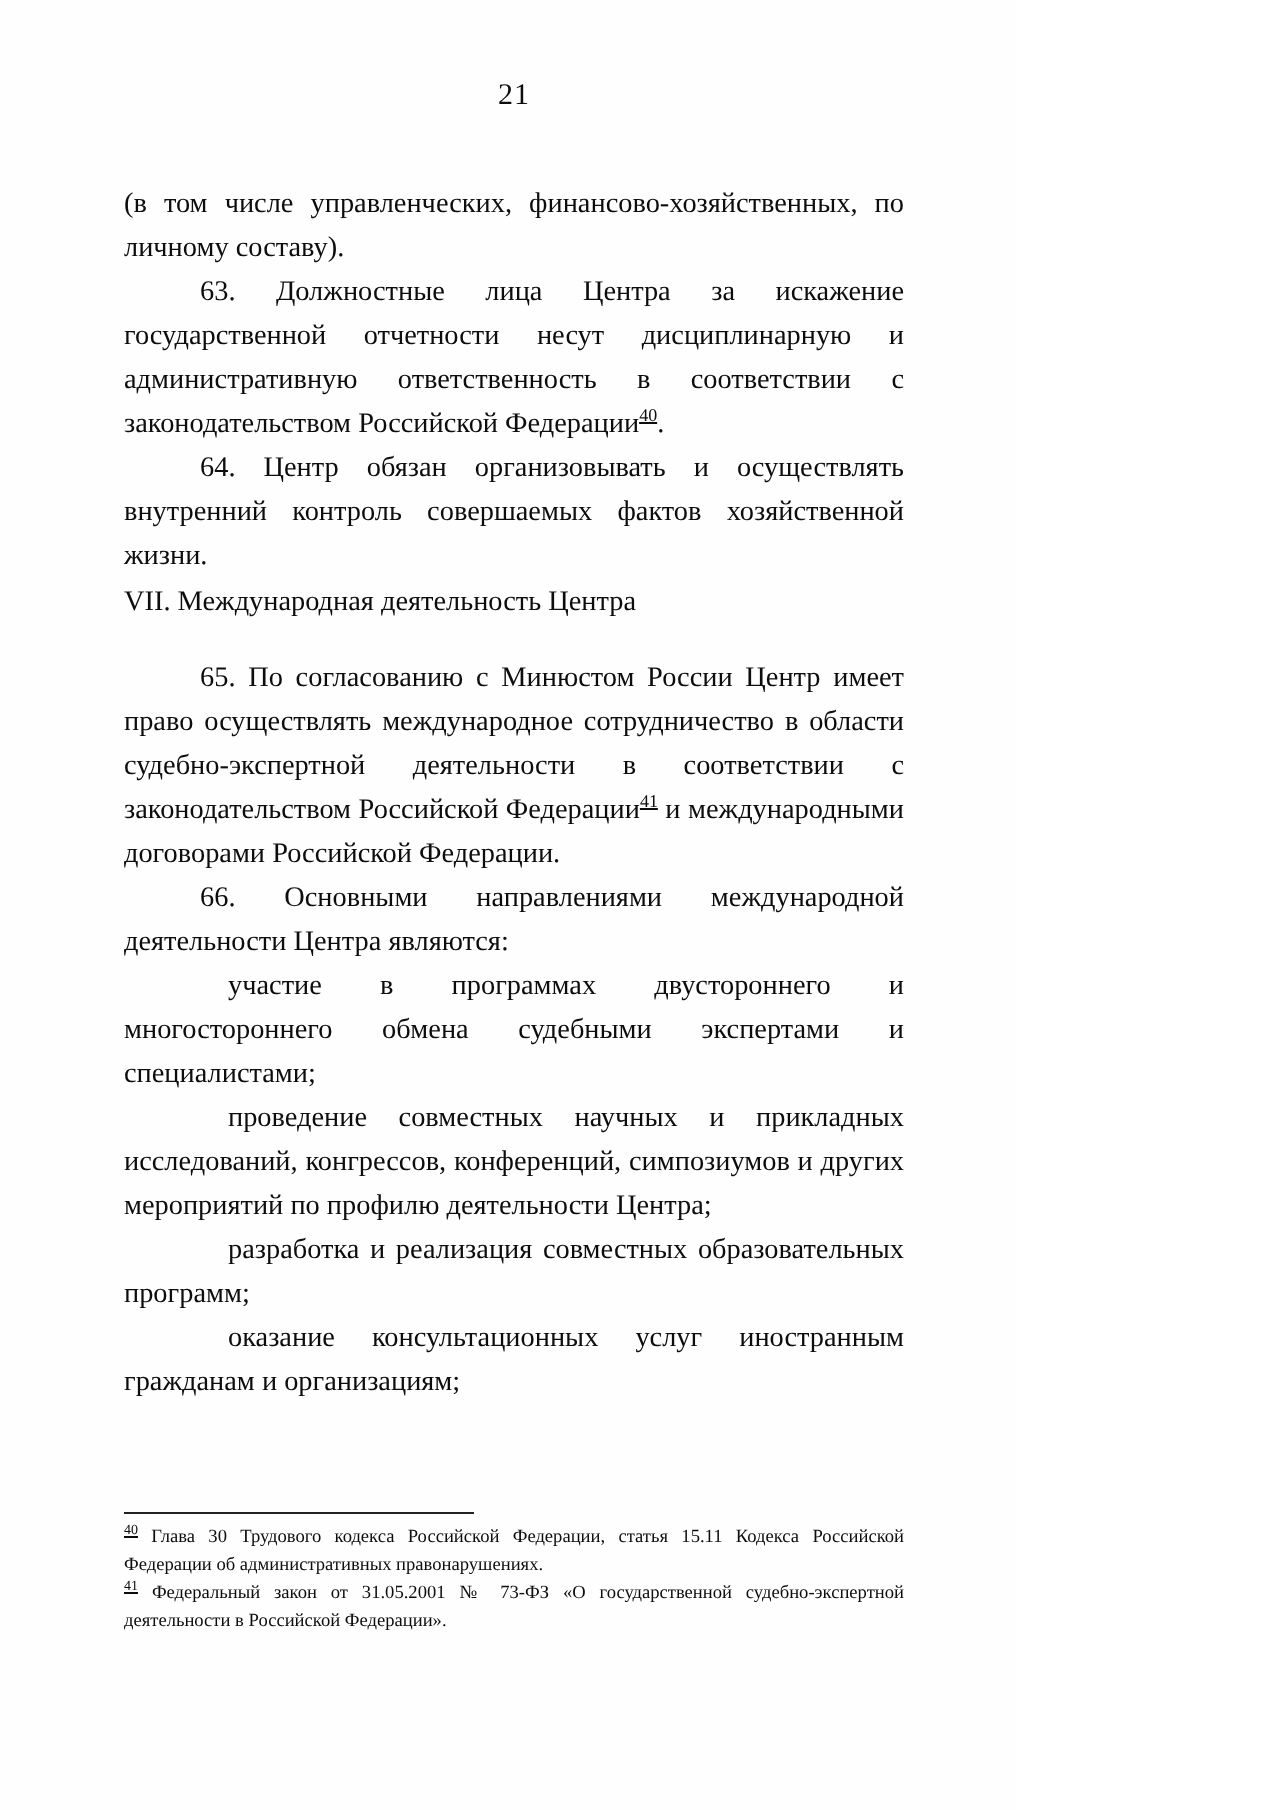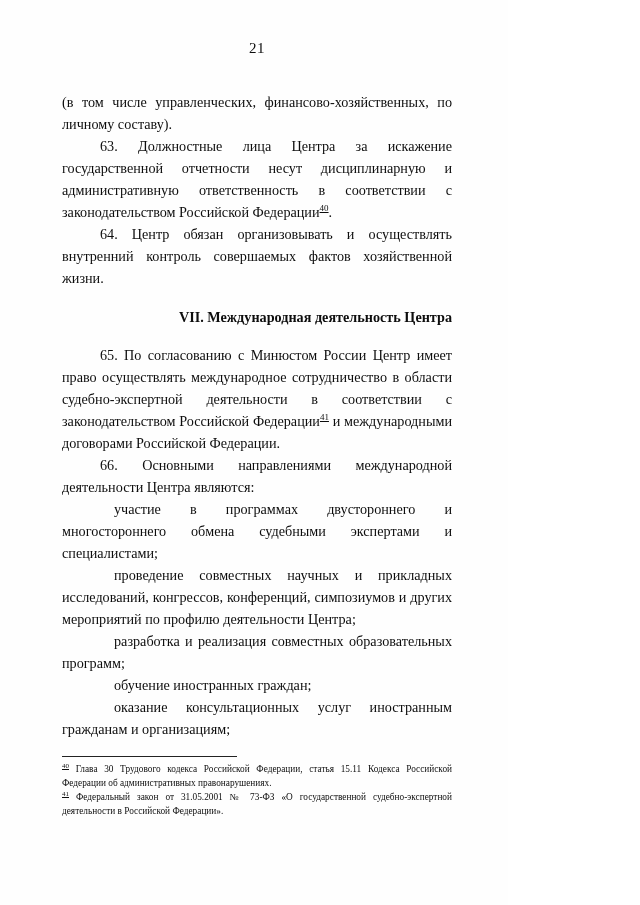--- a/index.html
+++ b/index.html
@@ -35,24 +35,24 @@
     text-justify: inter-word;
     hyphens: none;
   }
   p.indent {
     text-indent: 38px;
   }
   p.indent-wide {
     text-indent: 52px;
   }
   .section-heading {
-    text-align: right;
-    font-weight: bold;
+    text-align: left;
+    font-weight: normal;
     font-size: 14.2px;
-    margin: 20px 0 18px 0;
+    margin: 4px 0 18px 0;
   }
   sup {
     font-size: 9px;
     vertical-align: super;
     line-height: 0;
     text-decoration: underline;
   }
   .footnotes {
     position: absolute;
     left: 62px;
@@ -96,21 +96,20 @@
 
     <p class="indent"><span>66. Основными направлениями международной деятельности Центра являются:</span></p>
 
     <p class="indent-wide"><span>участие в программах двустороннего и многостороннего обмена судебными экспертами и специалистами;</span></p>
 
     <p class="indent-wide"><span>проведение совместных научных и прикладных исследований, конгрессов, конференций, симпозиумов и других мероприятий по профилю деятельности Центра;</span></p>
 
 
     <p class="indent-wide"><span>разработка и реализация совместных образовательных программ;</span></p>
 
-    <p class="indent-wide"><span>обучение иностранных граждан;</span></p>
 
     <p class="indent-wide"><span>оказание консультационных услуг иностранным гражданам и организациям;</span></p>
 
 
 
   </div>
 
   <div class="footnotes">
     <div class="footnote-rule"></div>
     <p><sup>40</sup> <span>Глава 30 Трудового кодекса Российской Федерации, статья 15.11 Кодекса Российской Федерации об административных правонарушениях.</span></p>

